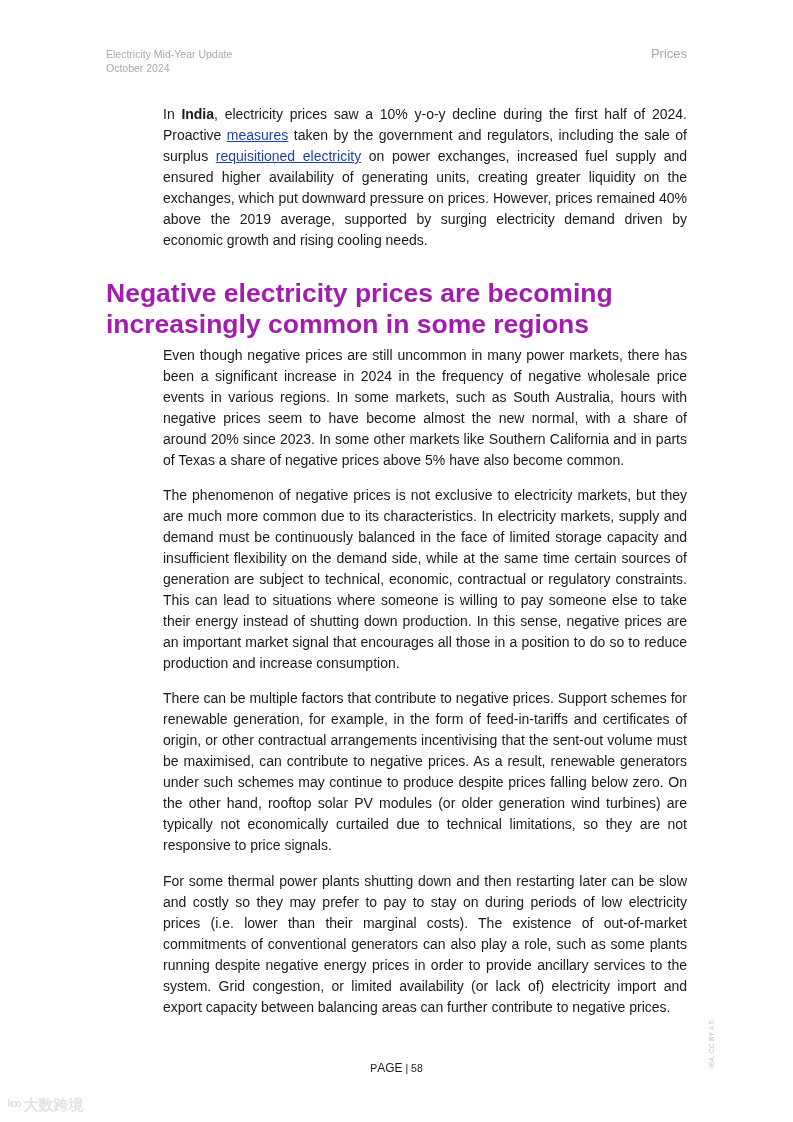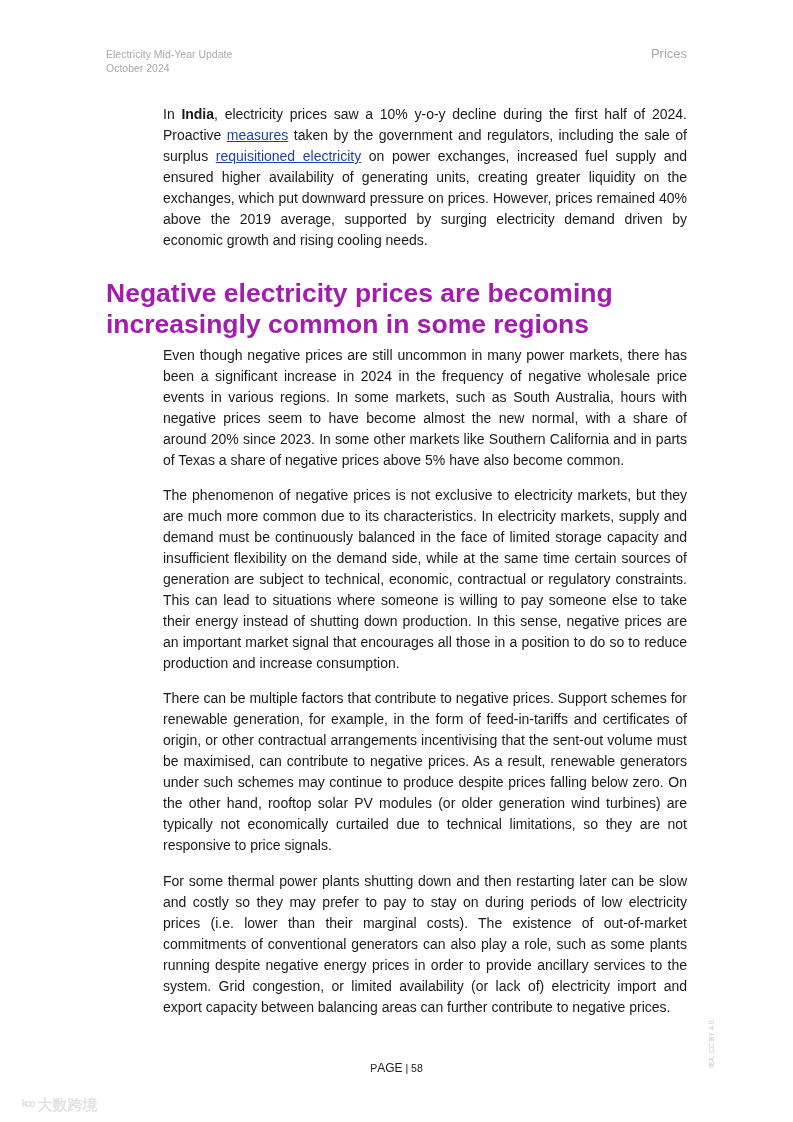--- a/index.html
+++ b/index.html
@@ -73,21 +73,21 @@
       top: 1068px;
       transform: rotate(-90deg);
       transform-origin: left top;
       font-size: 6.5px;
       color: #c4c4c4;
       white-space: nowrap;
       letter-spacing: 0.2px;
     }
     .watermark {
       position: absolute;
-      left: 22px;
+      left: 8px;
       top: 1096px;
       display: flex;
       align-items: flex-start;
       gap: 4px;
       color: #e2e2e2;
       font-size: 15px;
       font-weight: bold;
     }
     .watermark .wm-logo {
       font-size: 15px;

